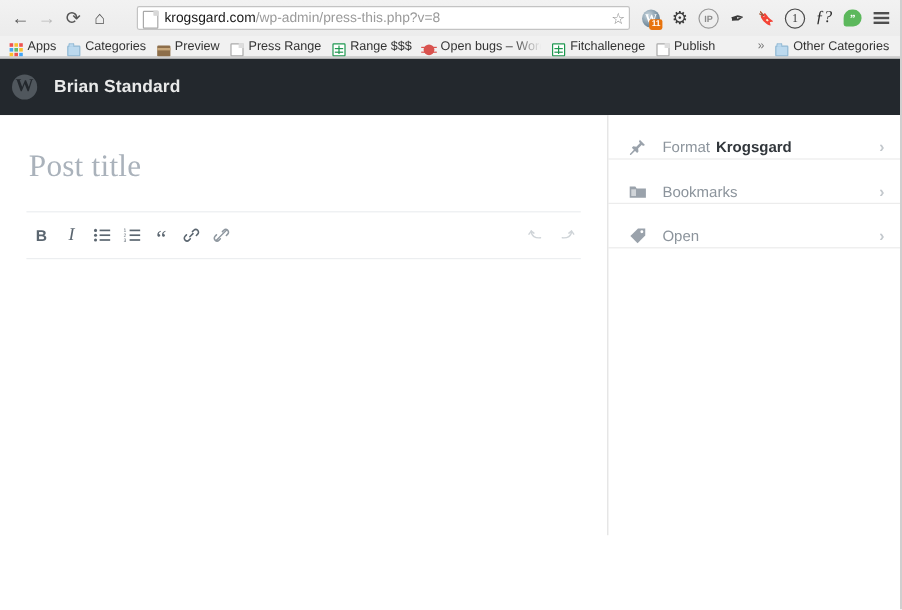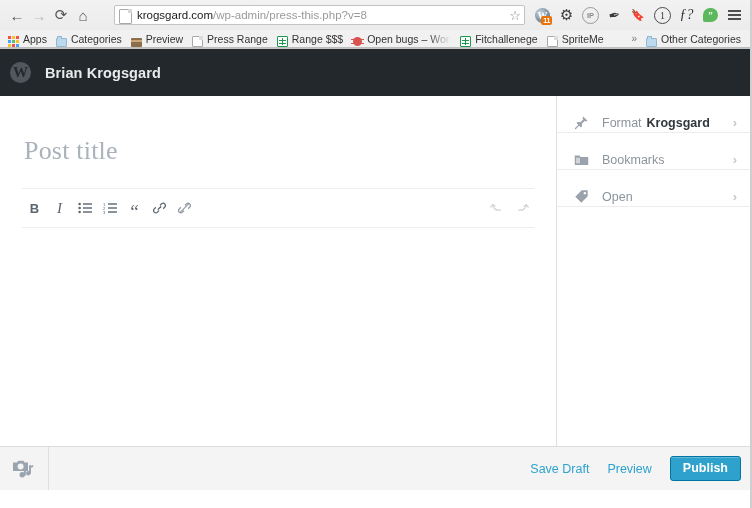--- a/index.html
+++ b/index.html
@@ -299,25 +299,25 @@
     letter-spacing: 0.1px;
   }
 
   
   .app-body {
     display: flex;
     height: 350px;
     background: #fff;
   }
   .editor-pane {
-    width: 557px;
+    width: 507px;
     flex: 0 0 auto;
     box-sizing: border-box;
     border-right: 1px solid #e0e0e0;
-    padding: 12px 22px;
+    padding: 0 22px;
     position: relative;
   }
   .post-title {
     font-family: "Liberation Serif", serif;
     font-size: 26px;
     color: #aab2bb;
     padding: 28px 0 22px 2px;
     border-bottom: 1px solid #eceef0;
     letter-spacing: 0.2px;
   }
@@ -494,35 +494,35 @@
       <div class="bm truncated">
         <span class="ico ico-bug"></span>
         <span class="bm-label">Open bugs – WordPr</span>
       </div>
       <div class="bm">
         <span class="ico ico-sheet"></span>
         <span class="bm-label">Fitchallenege</span>
       </div>
       <div class="bm">
         <span class="ico ico-doc"></span>
-        <span class="bm-label">SpriteMe</span>
+        <span class="bm-label">Publish</span>
       </div>
       <div class="bm-right">
         <span class="chevron-overflow">»</span>
         <div class="bm">
           <span class="ico ico-folder"></span>
           <span class="bm-label">Other Categories</span>
         </div>
       </div>
     </div>
   </div>
 
   <div class="wp-adminbar">
     <div class="wp-logo">W</div>
-    <div class="site-title">Brian Krogsgard</div>
+    <div class="site-title">Brian Standard</div>
   </div>
 
   <div class="app-body">
 
     <div class="editor-pane">
       <div class="post-title">Post title</div>
 
       <div class="editor-toolbar">
         <div class="fmt-btn fmt-b">B</div>
         <div class="fmt-btn fmt-i">I</div>
@@ -620,33 +620,14 @@
         </span>
         <span class="side-label">Open</span>
         <span class="side-chevron">›</span>
       </div>
 
     </div>
 
     <div class="edge-strip"></div>
   </div>
 
-  <div class="bottom-bar">
-    <div class="media-btn">
-      <svg width="26" height="24" viewBox="0 0 26 24">
-        <path d="M2 5.5 h4 l1.2-1.8 h5.2 l1.2 1.8 h3.4 v8.6 h-15 Z" fill="#9aa4ae"></path>
-        <circle cx="9.6" cy="9.6" r="3" fill="#f4f4f4"></circle>
-        <path d="M19 9 v7" stroke="#9aa4ae" stroke-width="1.9" stroke-linecap="round"></path>
-        <path d="M19 9 l3.2 -1.1 v2.1 l-3.2 1.1 Z" fill="#9aa4ae"></path>
-        <circle cx="17.3" cy="16.2" r="2.2" fill="#9aa4ae"></circle>
-        <circle cx="11.2" cy="17.8" r="2.7" fill="#9aa4ae"></circle>
-        <path d="M13.9 17.8 v-5.2" stroke="#9aa4ae" stroke-width="1.9" stroke-linecap="round"></path>
-      </svg>
-    </div>
-
-    <div class="bottom-actions">
-      <span class="link-btn">Save Draft</span>
-      <span class="link-btn">Preview</span>
-      <span class="publish-btn" style="background: rgb(46, 162, 204);">Publish</span>
-    </div>
-  </div>
 
 </div>
 
 </body></html>

